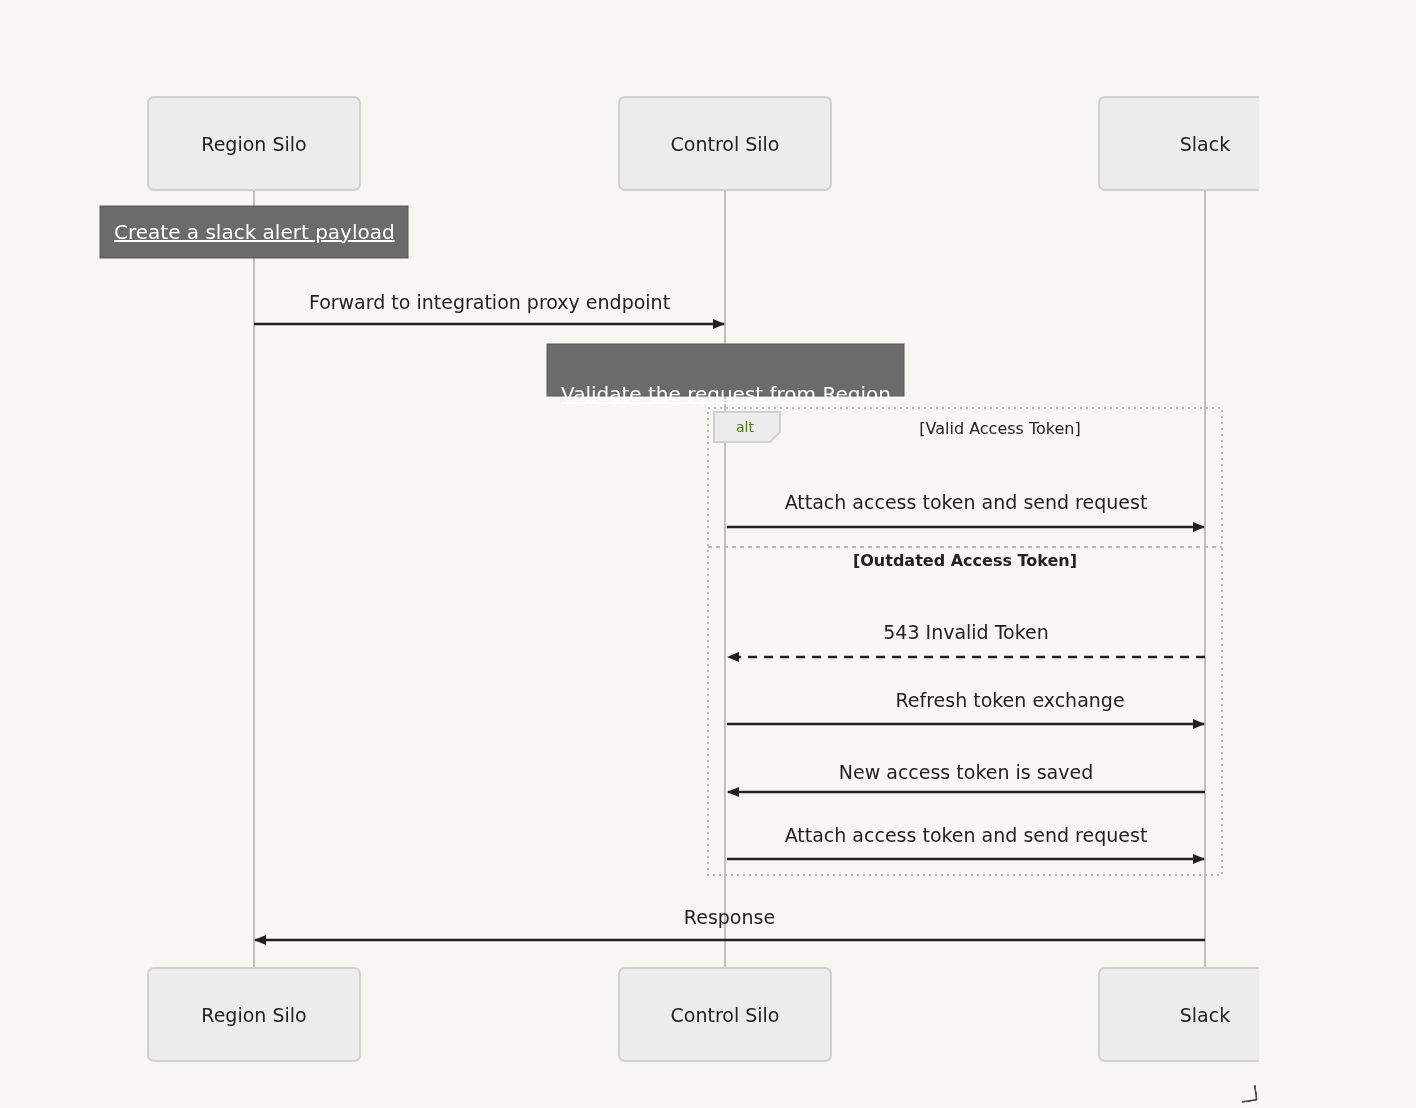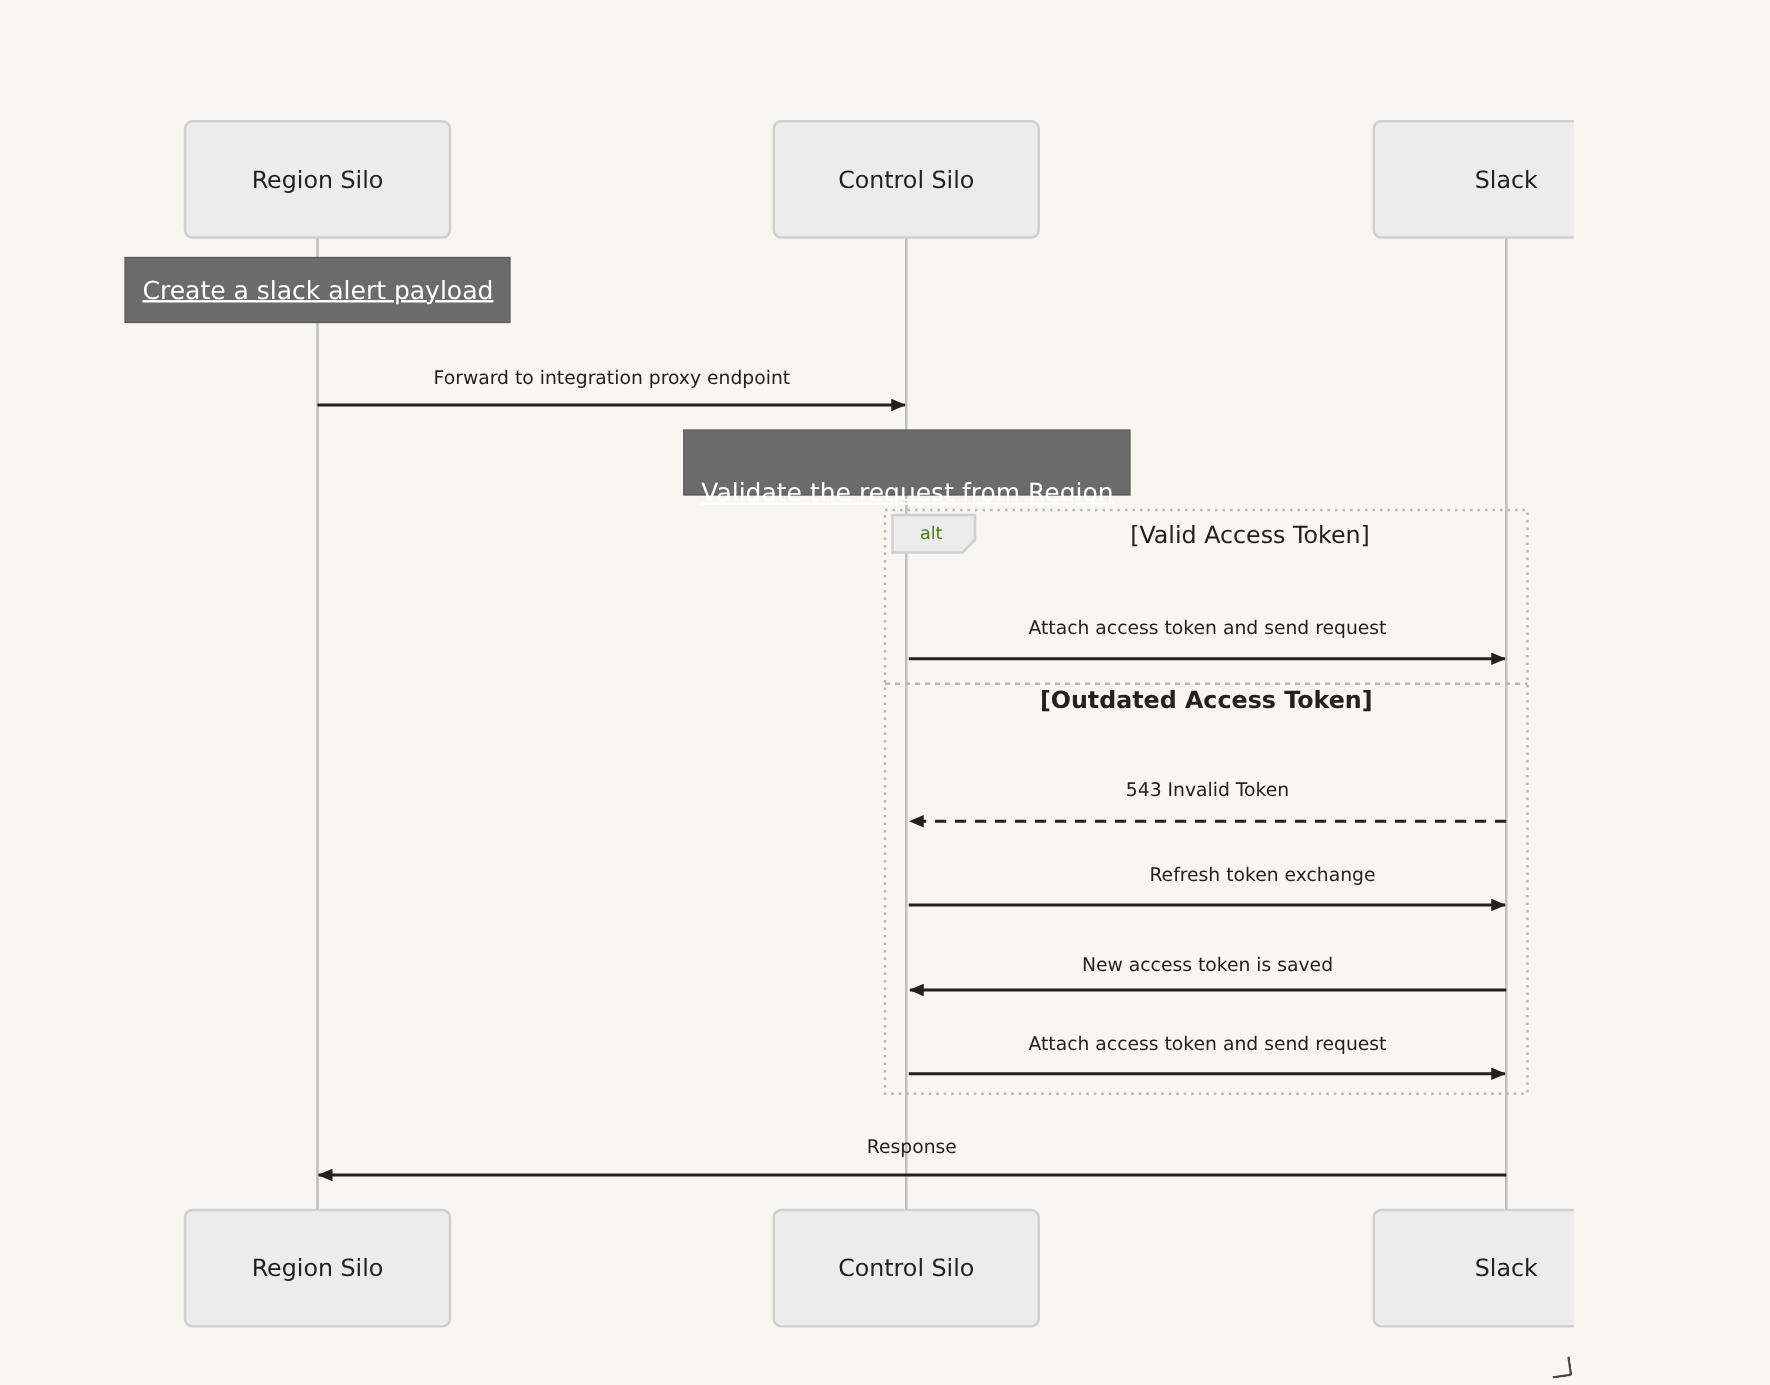--- a/index.html
+++ b/index.html
@@ -43,32 +43,32 @@
     text-align: center;
     transform: translate(-50%, -50%);
   }
   .note-label {
     font-size: 20px;
     color: #FFFFFF;
     transform: translate(0, -50%);
     text-decoration: underline;
   }
   .msg-label {
-    font-size: 15px;
+    font-size: 19px;
     color: #23211F;
     text-align: left;
     transform: translate(-50%, -50%);
   }
   .alt-tag {
     font-size: 14px;
     color: #4d7c0f;
     transform: translate(-50%, -50%);
   }
   .alt-cond {
-    font-size: 19px;
+    font-size: 16px;
     color: #23211F;
     text-align: center;
     transform: translate(-50%, -50%);
   }
   .corner-mark {
     position: absolute;
     right: 2px;
     bottom: 6px;
     width: 14px;
     height: 14px;

